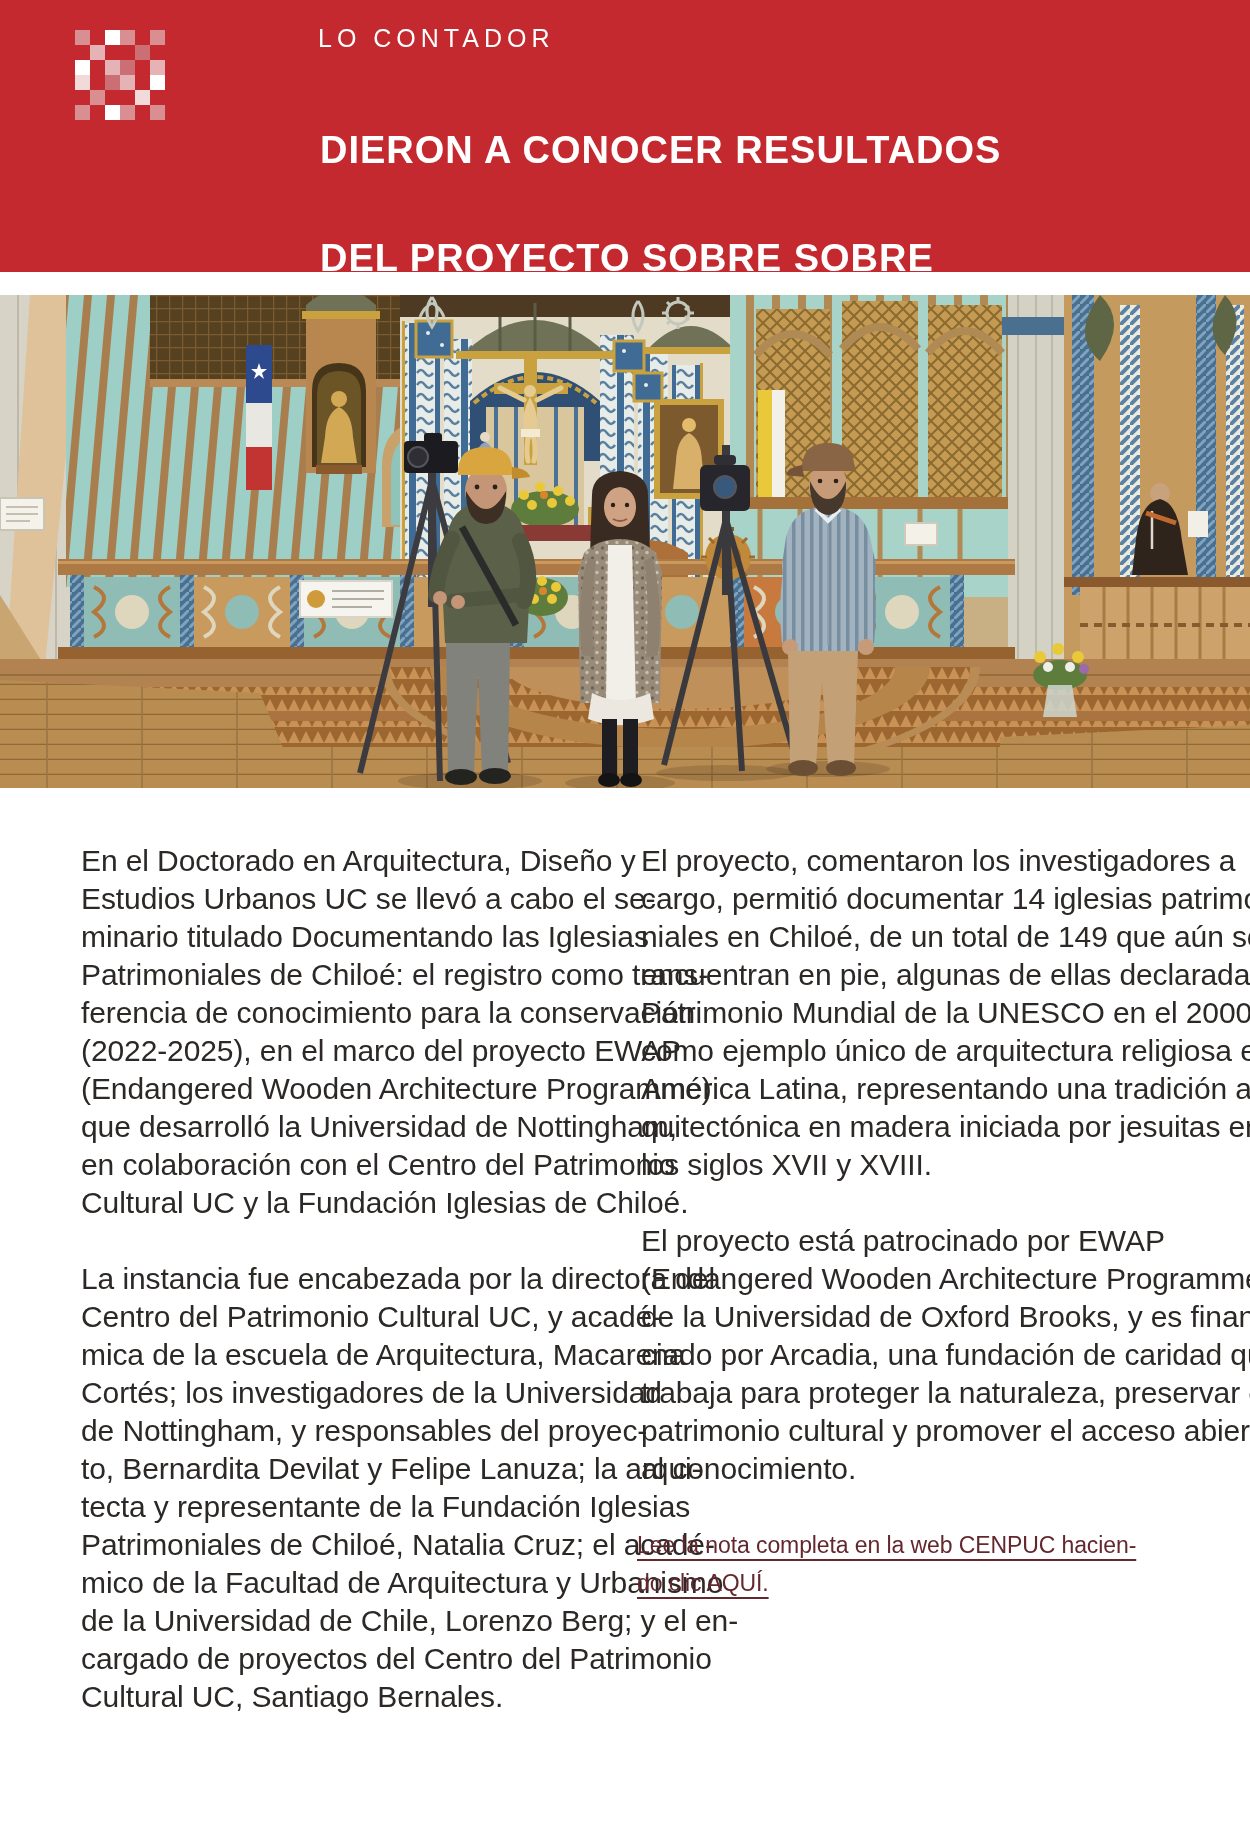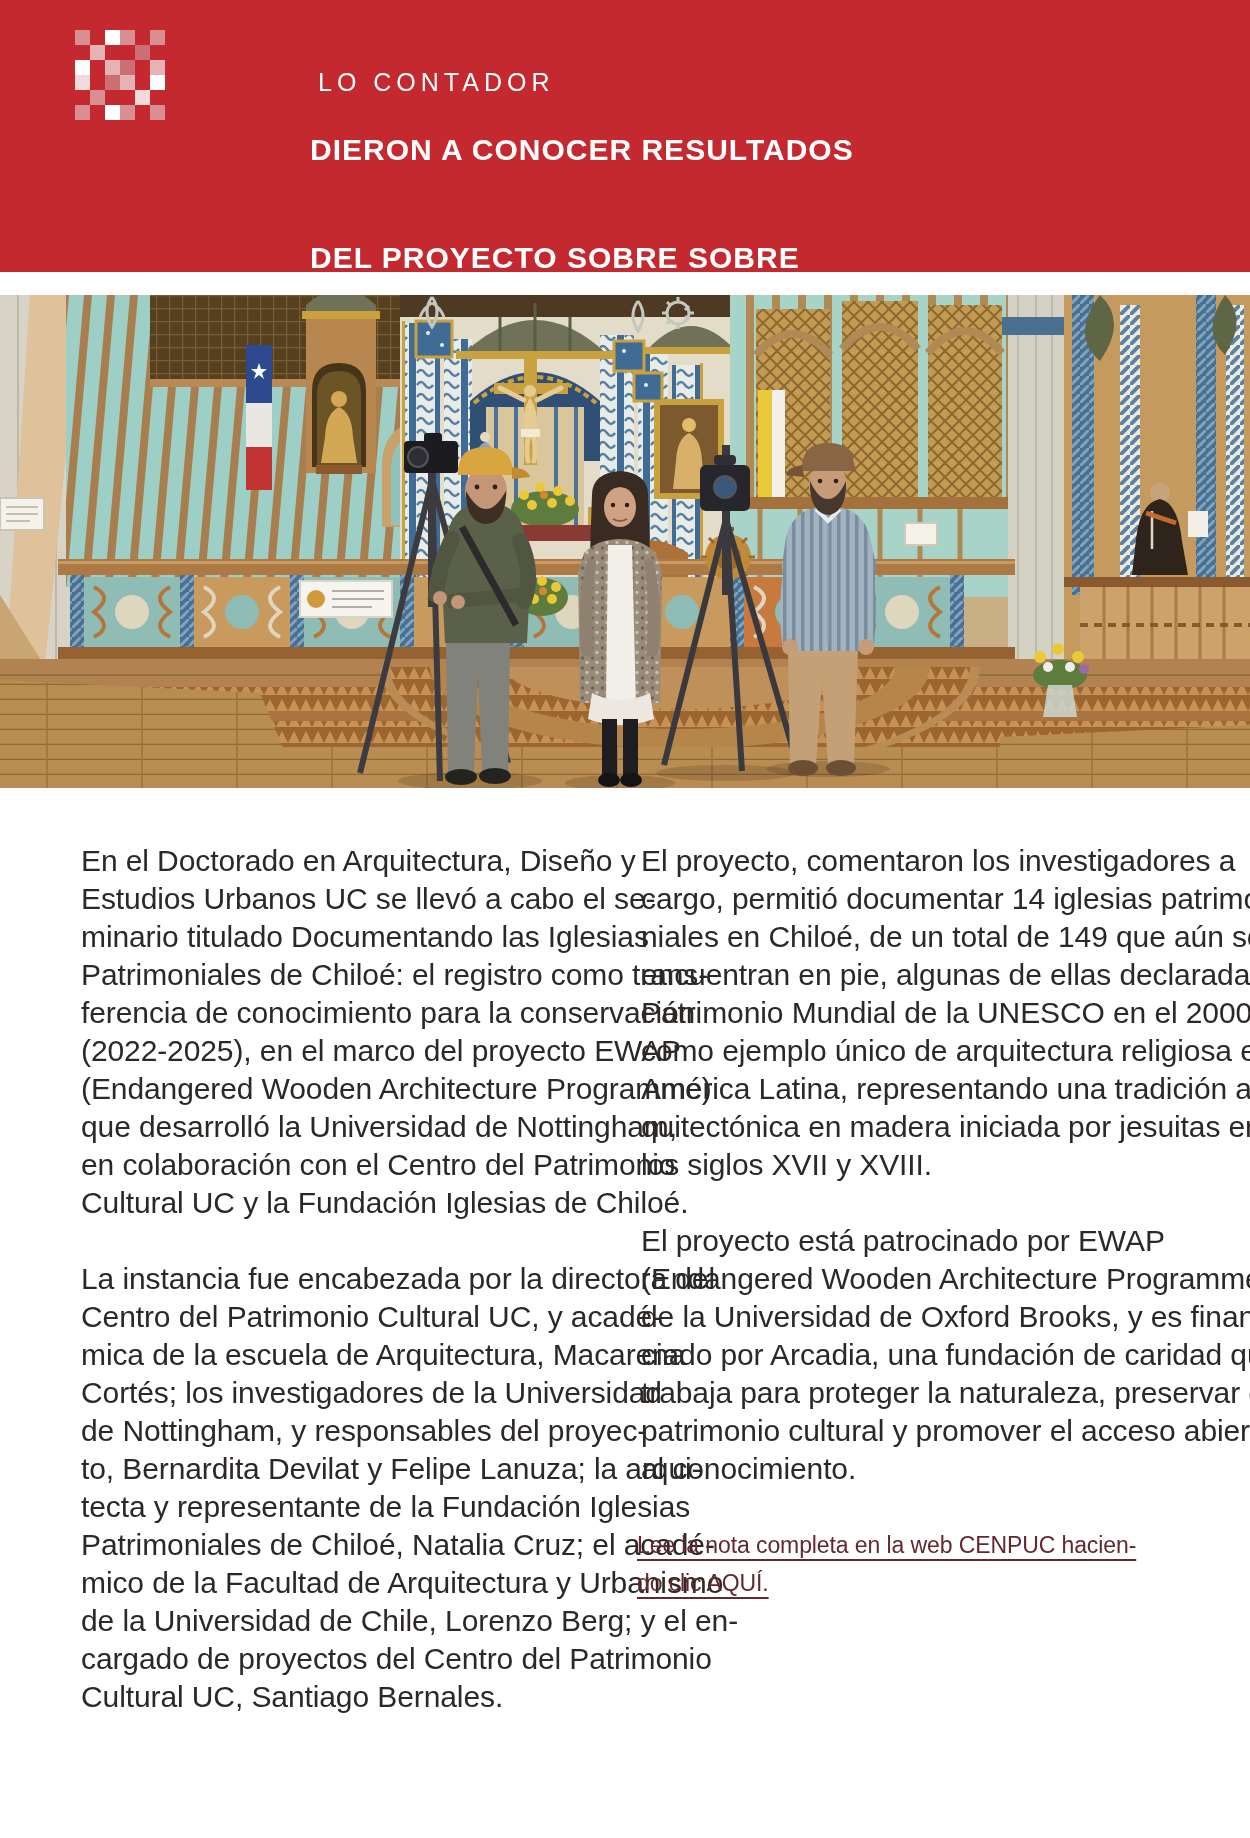--- a/index.html
+++ b/index.html
@@ -4,23 +4,23 @@
 <style>
   html,body { margin:0; padding:0; background:#ffffff; }
   .page { position:relative; width:1250px; height:1838px; background:#ffffff;
           font-family:"Liberation Sans", sans-serif; overflow:hidden; }
 
   
   .header { position:absolute; top:0; left:0; width:1250px; height:272px; background:#c3292e; }
   .logo-grid { position:absolute; left:75px; top:30px; display:grid;
                grid-template-columns:repeat(6,15px); grid-auto-rows:15px; }
   .kicker { position:absolute; left:318px; top:24px; color:#ffffff; font-size:25px;
-            letter-spacing:5px; font-weight:400; line-height:28px; white-space:pre;margin-top:44px; }
-  .title  { position:absolute; left:310px; top:60px; color:#ffffff; font-weight:700;
-            font-size:30px; line-height:36px; letter-spacing:1px; white-space:pre; }
+            letter-spacing:5px; font-weight:400; line-height:28px; white-space:pre; }
+  .title  { position:absolute; left:320px; top:60px; color:#ffffff; font-weight:700;
+            font-size:38px; line-height:36px; letter-spacing:1px; white-space:pre; }
 
   
   .hero { position:absolute; top:295px; left:0; width:1250px; height:493px; display:block; }
 
   
   .content { position:absolute; top:842px; left:77px; display:flex; gap:50px; }
   .col-left  { width:510px; }
   .col-right { width:505px; }
   p.body { margin:0 0 38px 4px; font-size:30px; line-height:38px; color:#2b2826;
            letter-spacing:-0.1px; white-space:pre; }

